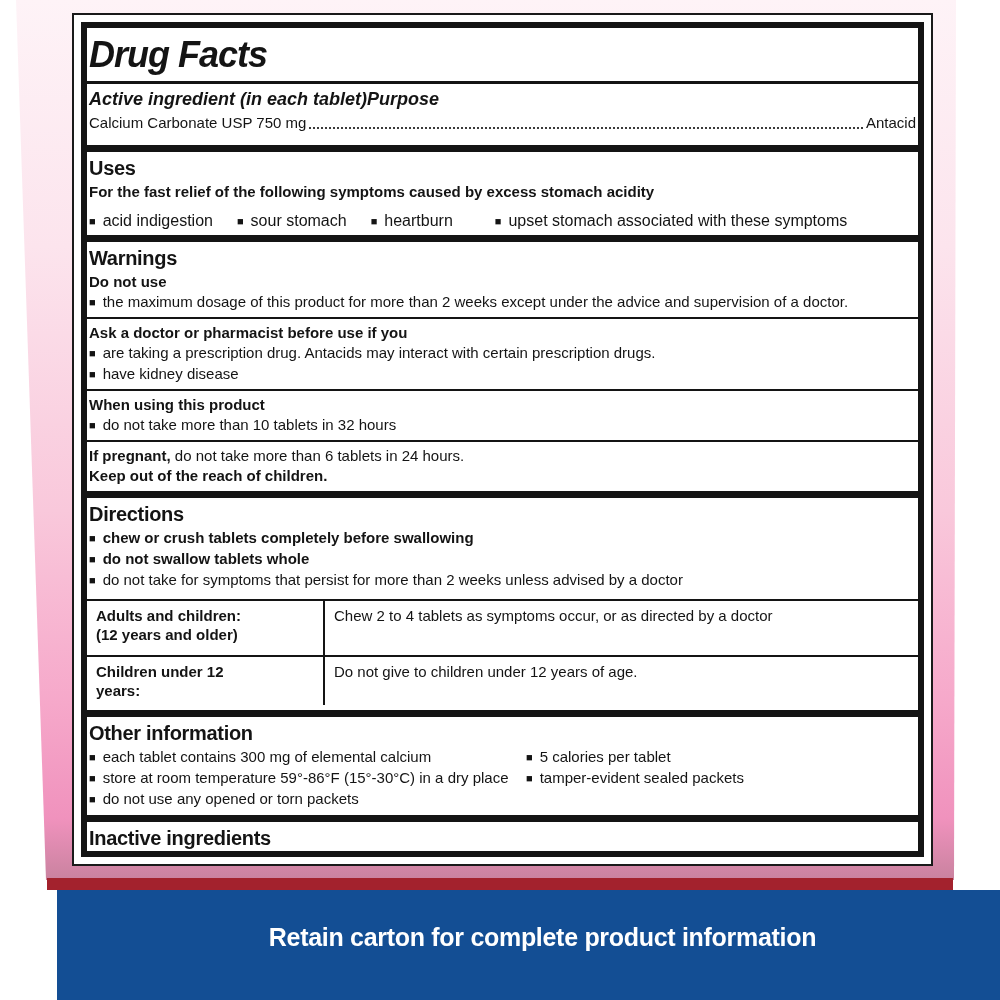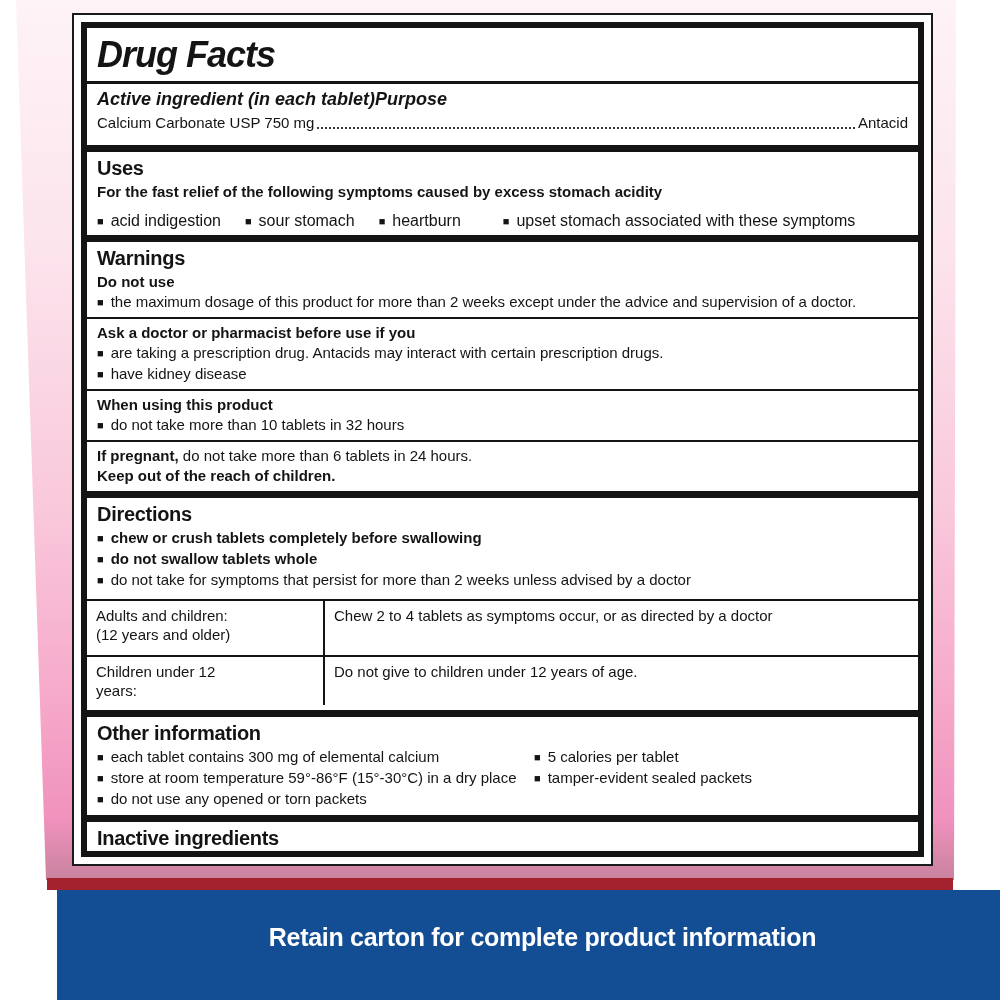--- a/index.html
+++ b/index.html
@@ -26,21 +26,21 @@
     background:#ffffff;border:2px solid #1a1a1a;padding:7px;
   }
   .panel{
     box-sizing:border-box;height:100%;border:6px solid #141414;background:#fff;
     display:flex;flex-direction:column;overflow:hidden;
   }
 
   .bar{flex:none;height:7px;background:#141414}
   .rule{height:2px;background:#141414;margin:4px 0}
   .title-rule{height:3px;background:#141414;margin-top:2px}
-  .pad{padding:0 10px}
+  .pad{padding:0 2px}
   .sec{padding:2px 0 5px}
 
   h1{font-size:36px;font-style:italic;font-weight:bold;letter-spacing:-1px;margin:4px 0 5px}
   h2{font-size:20px;font-weight:bold;letter-spacing:-0.3px;margin:3px 0 2px}
   p{margin:0;font-size:15px;line-height:20px}
   .bold{font-weight:bold}
 
   .active-head{display:flex;justify-content:flex-start;font-size:18px;font-weight:bold;font-style:italic;margin:5px 0 0}
   .active-row{display:flex;align-items:flex-end;font-size:15px;line-height:19px;margin:3px 0 8px}
   .leader{flex:1;border-bottom:2px dotted #3a3a3a;margin:0 3px 3px}
@@ -49,21 +49,21 @@
   .sq{flex:none;font-size:11px;margin-right:7px;position:relative;top:-1px;font-style:normal}
   .sq::before{content:"■"}
 
   .uses-items{display:flex;margin-top:10px}
   .u{display:flex;align-items:baseline}
   .u + .u{margin-left:24px}
   .u:nth-child(4){margin-left:42px}
 
   .dir-table{width:100%;border-collapse:collapse;margin-top:8px}
   .dir-table td{border:2px solid #141414;padding:5px 9px;vertical-align:top;font-size:15px;line-height:19px}
-  .dir-table td.who{width:218px;font-weight:normal;border-left:none}
+  .dir-table td.who{width:218px;font-weight:bold;border-left:none}
   .dir-table td.what{border-right:none}
   .dir-table tr:first-child td{height:44px}
   .dir-table tr:last-child td{height:38px;border-bottom:none}
 
   .oi-grid{display:grid;grid-template-columns:437px 1fr;margin-top:2px}
   .oi-grid .b{white-space:nowrap}
 </style>
 </head>
 <body>
 

